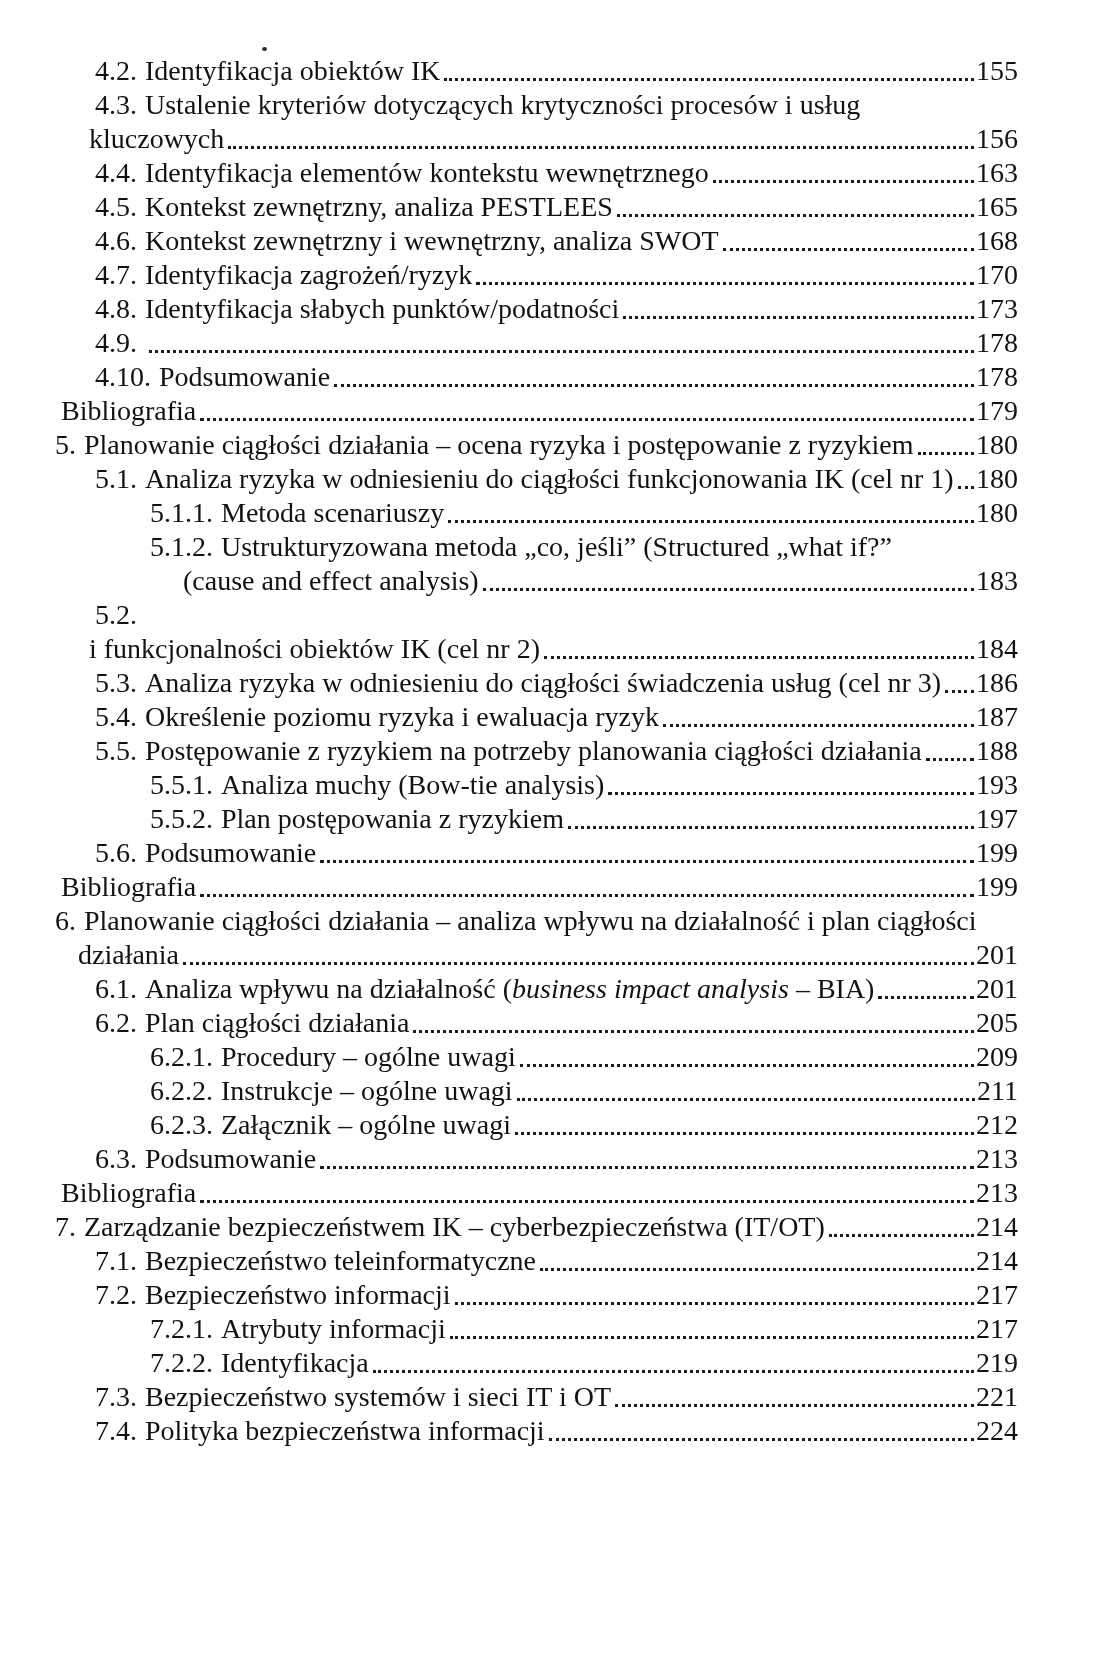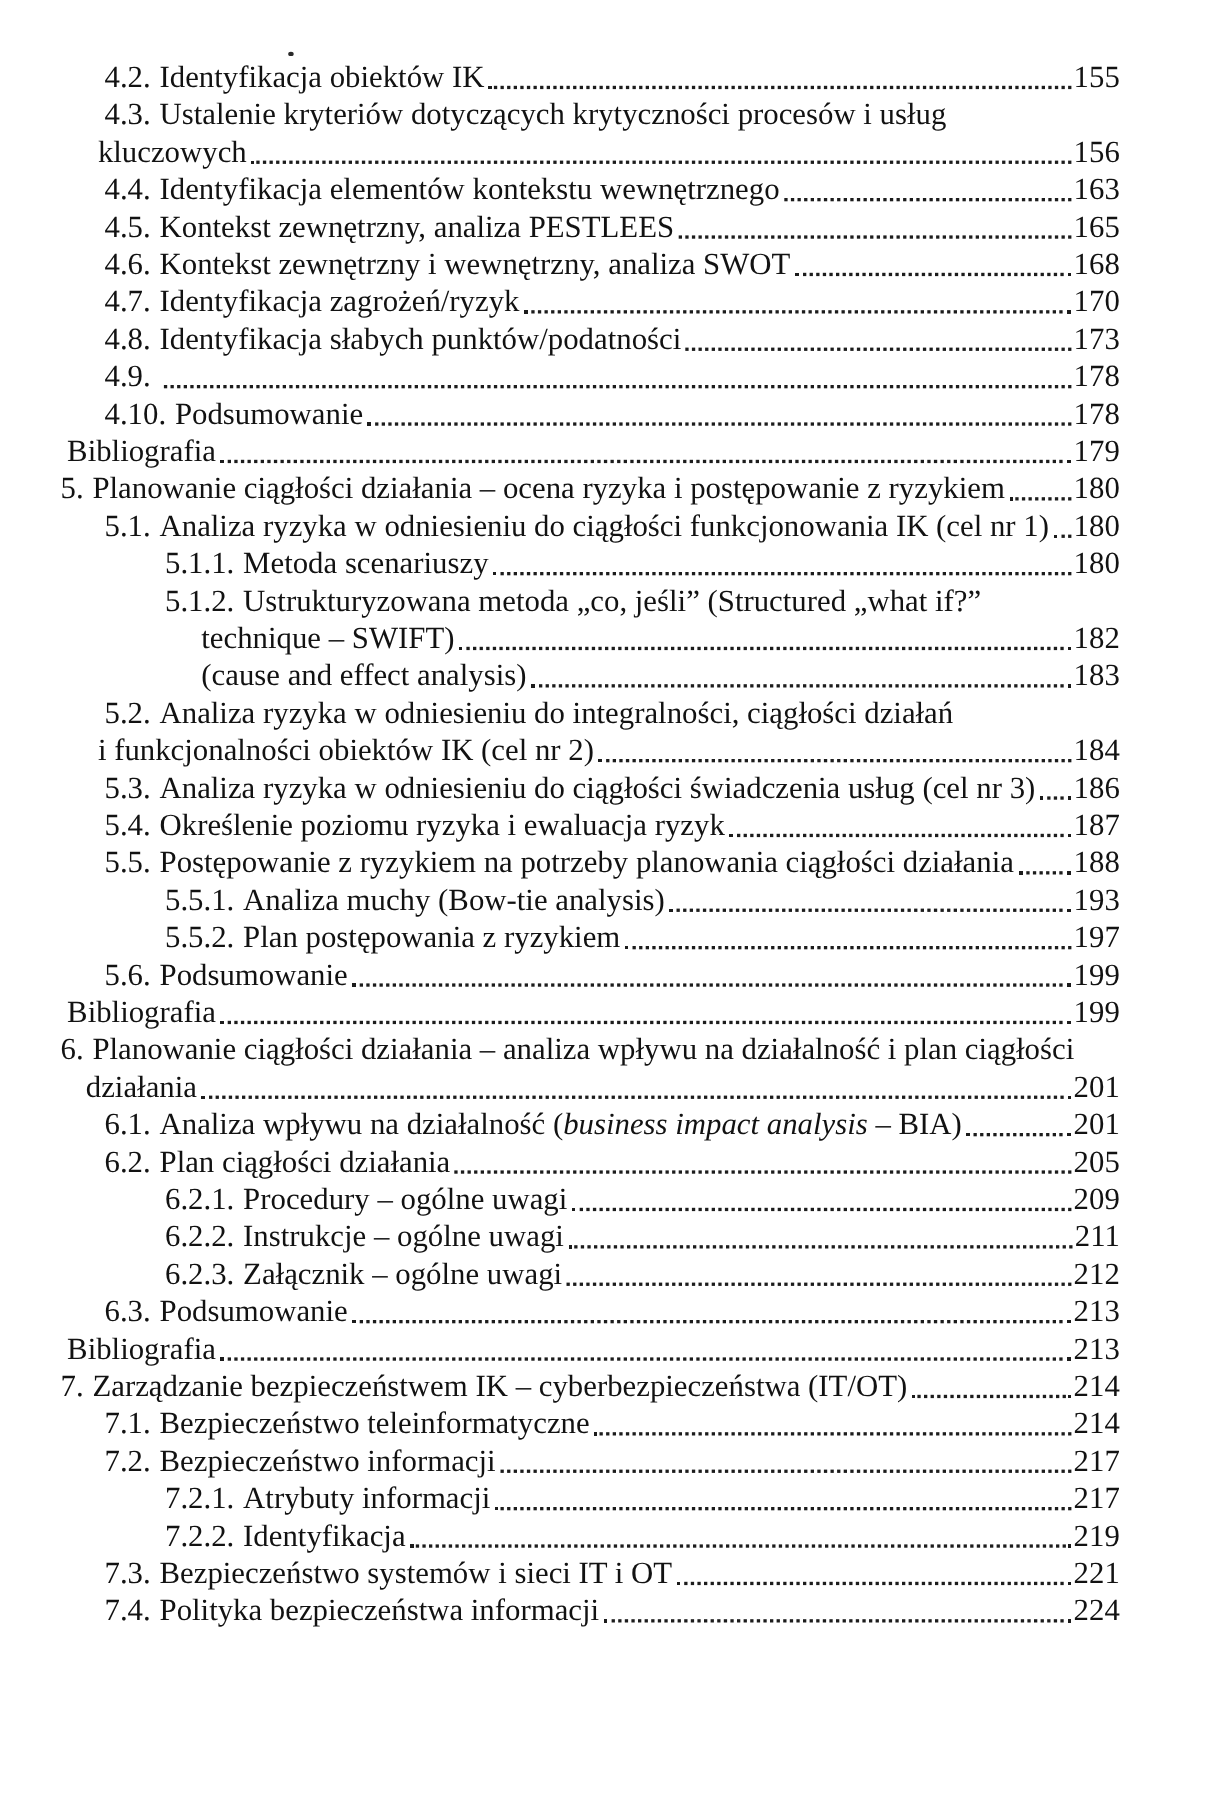--- a/index.html
+++ b/index.html
@@ -186,37 +186,31 @@
           <span class="txt"><span>Metoda scenariuszy</span></span>
           <span class="dots"></span>
           <span class="pg">180</span>
         </div>
       </div>
       <div class="entry level-2">
         <div class="line">
           <span class="num">5.1.2.</span>
           <span class="txt"><span>Ustrukturyzowana metoda „co, jeśli” (Structured „what if?”</span></span>
         </div>
-        <div class="line cont">
-          <span class="txt"><span>technique – SWIFT) </span></span>
-          <span class="dots"></span>
-          <span class="pg">182</span>
-        </div>
       </div>
       <div class="entry level-2">
         <div class="line cont">
           <span class="txt"><span>(cause and effect analysis) </span></span>
           <span class="dots"></span>
           <span class="pg">183</span>
         </div>
       </div>
       <div class="entry level-1">
         <div class="line">
           <span class="num">5.2.</span>
-          <span class="txt"><span>Analiza ryzyka w odniesieniu do integralności, ciągłości działań</span></span>
         </div>
         <div class="line cont">
           <span class="txt"><span>i funkcjonalności obiektów IK (cel nr 2) </span></span>
           <span class="dots"></span>
           <span class="pg">184</span>
         </div>
       </div>
       <div class="entry level-1">
         <div class="line">
           <span class="num">5.3.</span>

